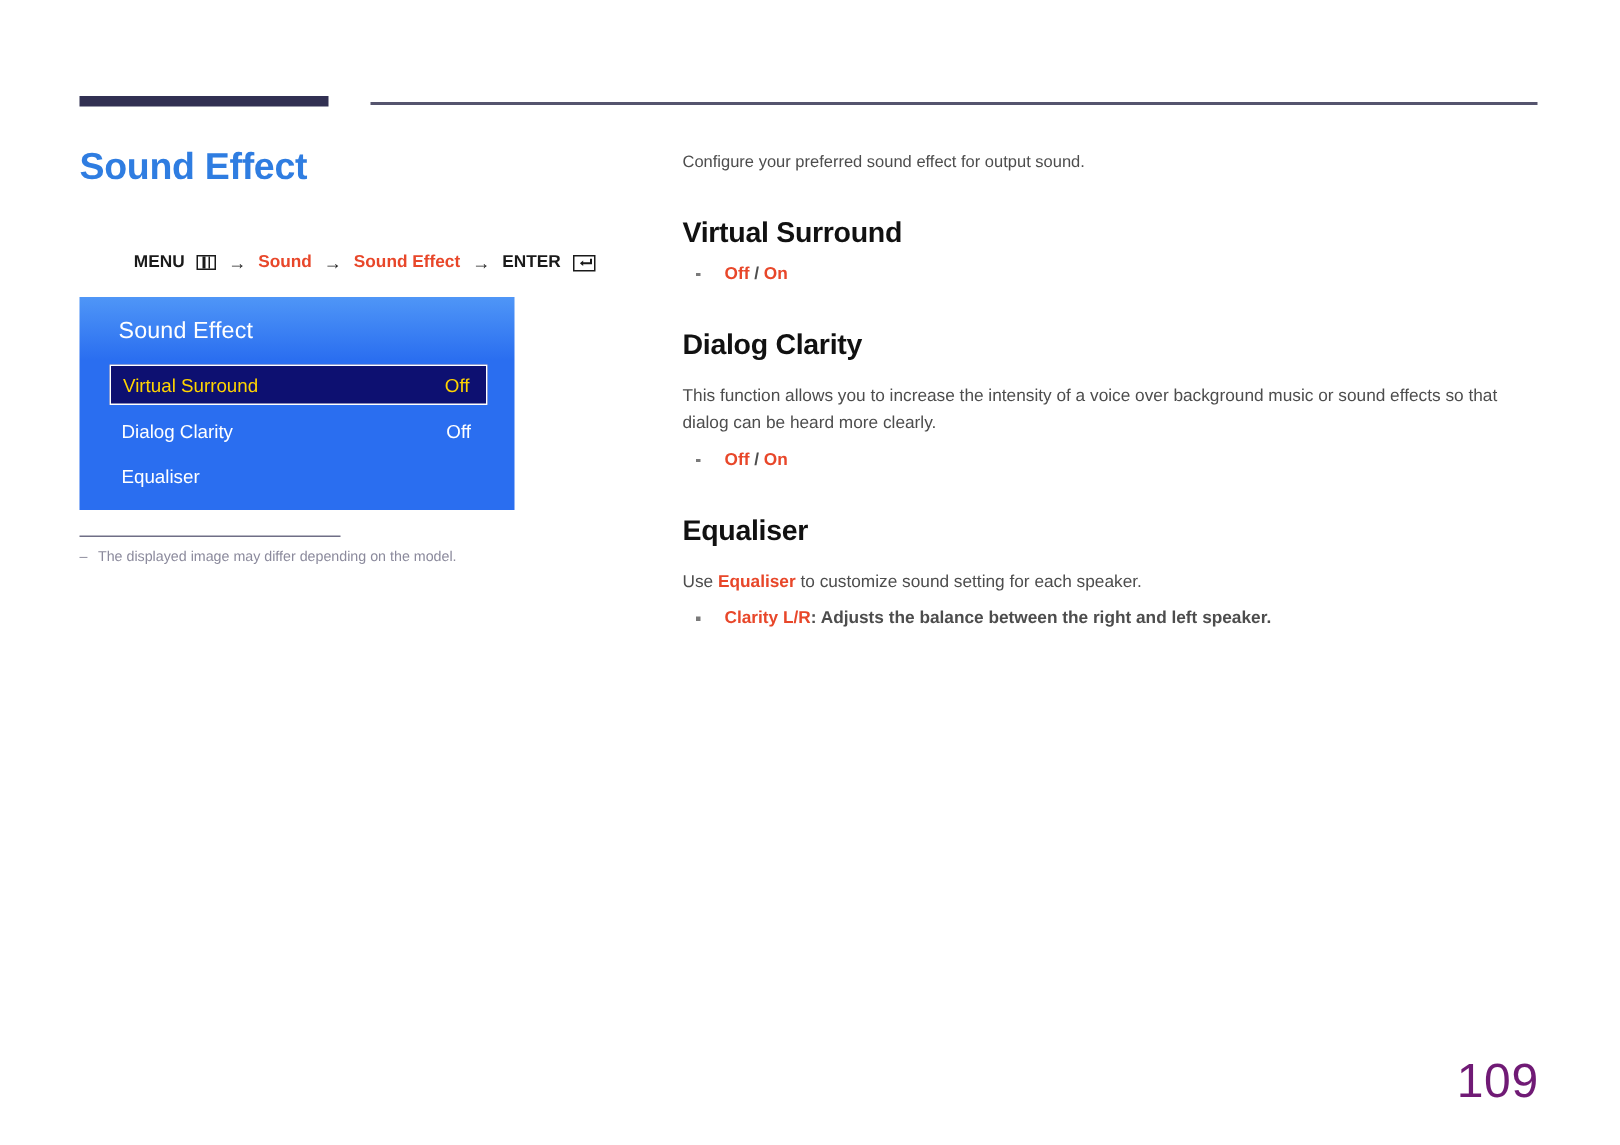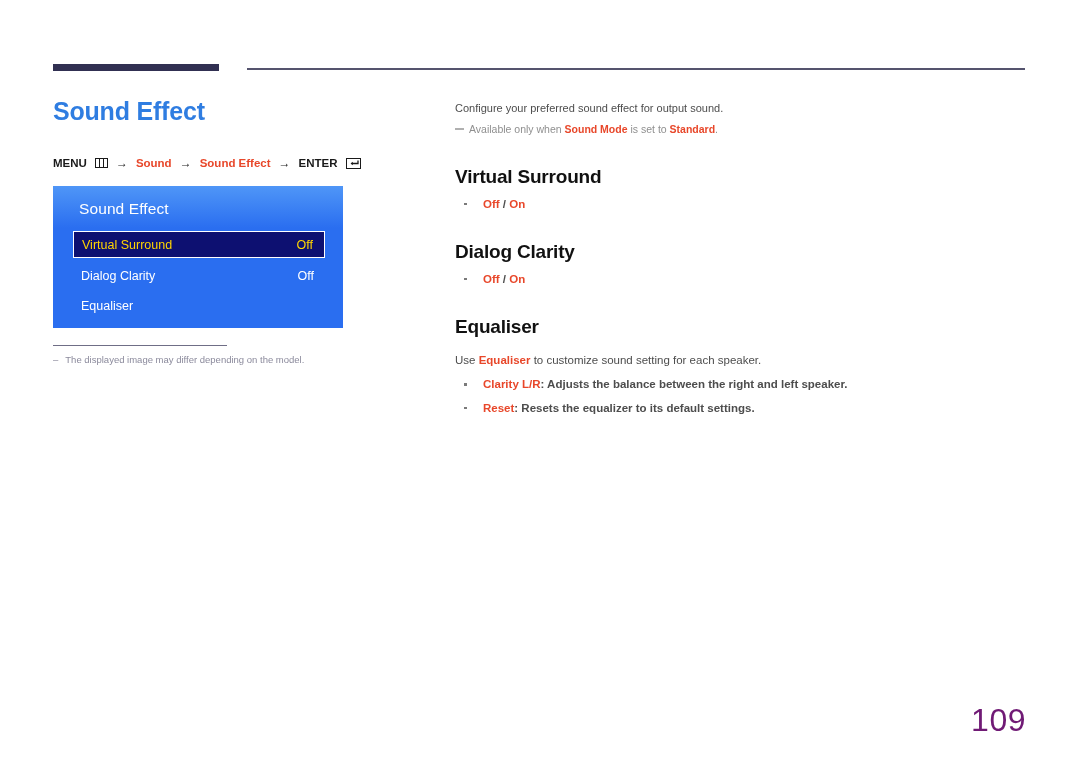--- a/index.html
+++ b/index.html
@@ -44,28 +44,29 @@
   .page-title {
     font-size: 25px;
     font-weight: bold;
     color: #2f7de1;
     letter-spacing: -0.2px;
     margin: 0;
     line-height: 1.2;
   }
 
   .breadcrumb {
-    margin-top: 30px;
+    margin-top: 42px;
     font-size: 11.5px;
     font-weight: bold;
     color: #1a1a1a;
     white-space: nowrap;
     display: flex;
     align-items: center;
     gap: 8px;
+    justify-content: center;
   }
   .bc-red { color: #e8472a; font-weight: bold; }
   .bc-arrow { color: #1a1a1a; font-weight: normal; font-size: 12px; }
   .icon-menu-grid {
     display: inline-block;
     width: 13px;
     height: 10px;
     border: 1.4px solid #1a1a1a;
     position: relative;
     box-sizing: border-box;
@@ -290,37 +291,33 @@
     <span class="dash">–</span>
     <span>The displayed image may differ depending on the model.</span>
   </div>
 
 </div>
 
 <div class="right-col">
 
   <p class="intro">Configure your preferred sound effect for output sound.</p>
 
-  <div class="note">
-    <span class="ndash"></span>
-    <span><span>Available only when </span><b>Sound Mode</b><span> is set to </span><b>Standard</b><span>.</span></span>
-  </div>
 
   <h2 class="sec">Virtual Surround</h2>
   <ul class="bullets">
     <li><b>Off</b><span> / </span><b>On</b></li>
   </ul>
 
   <h2 class="sec">Dialog Clarity</h2>
+  <p class="body">This function allows you to increase the intensity of a voice over background music or sound effects so that dialog can be heard more clearly.</p>
   <ul class="bullets">
     <li><b>Off</b><span> / </span><b>On</b></li>
   </ul>
 
   <h2 class="sec">Equaliser</h2>
   <p class="body"><span>Use </span><b class="red">Equaliser</b><span> to customize sound setting for each speaker.</span></p>
   <ul class="bullets">
     <li><b>Clarity L/R</b><span>: Adjusts the balance between the right and left speaker.</span></li>
-    <li><b>Reset</b><span>: Resets the equalizer to its default settings.</span></li>
   </ul>
 
 </div>
 
 <div class="page-num">109</div>
 
 </body></html>

